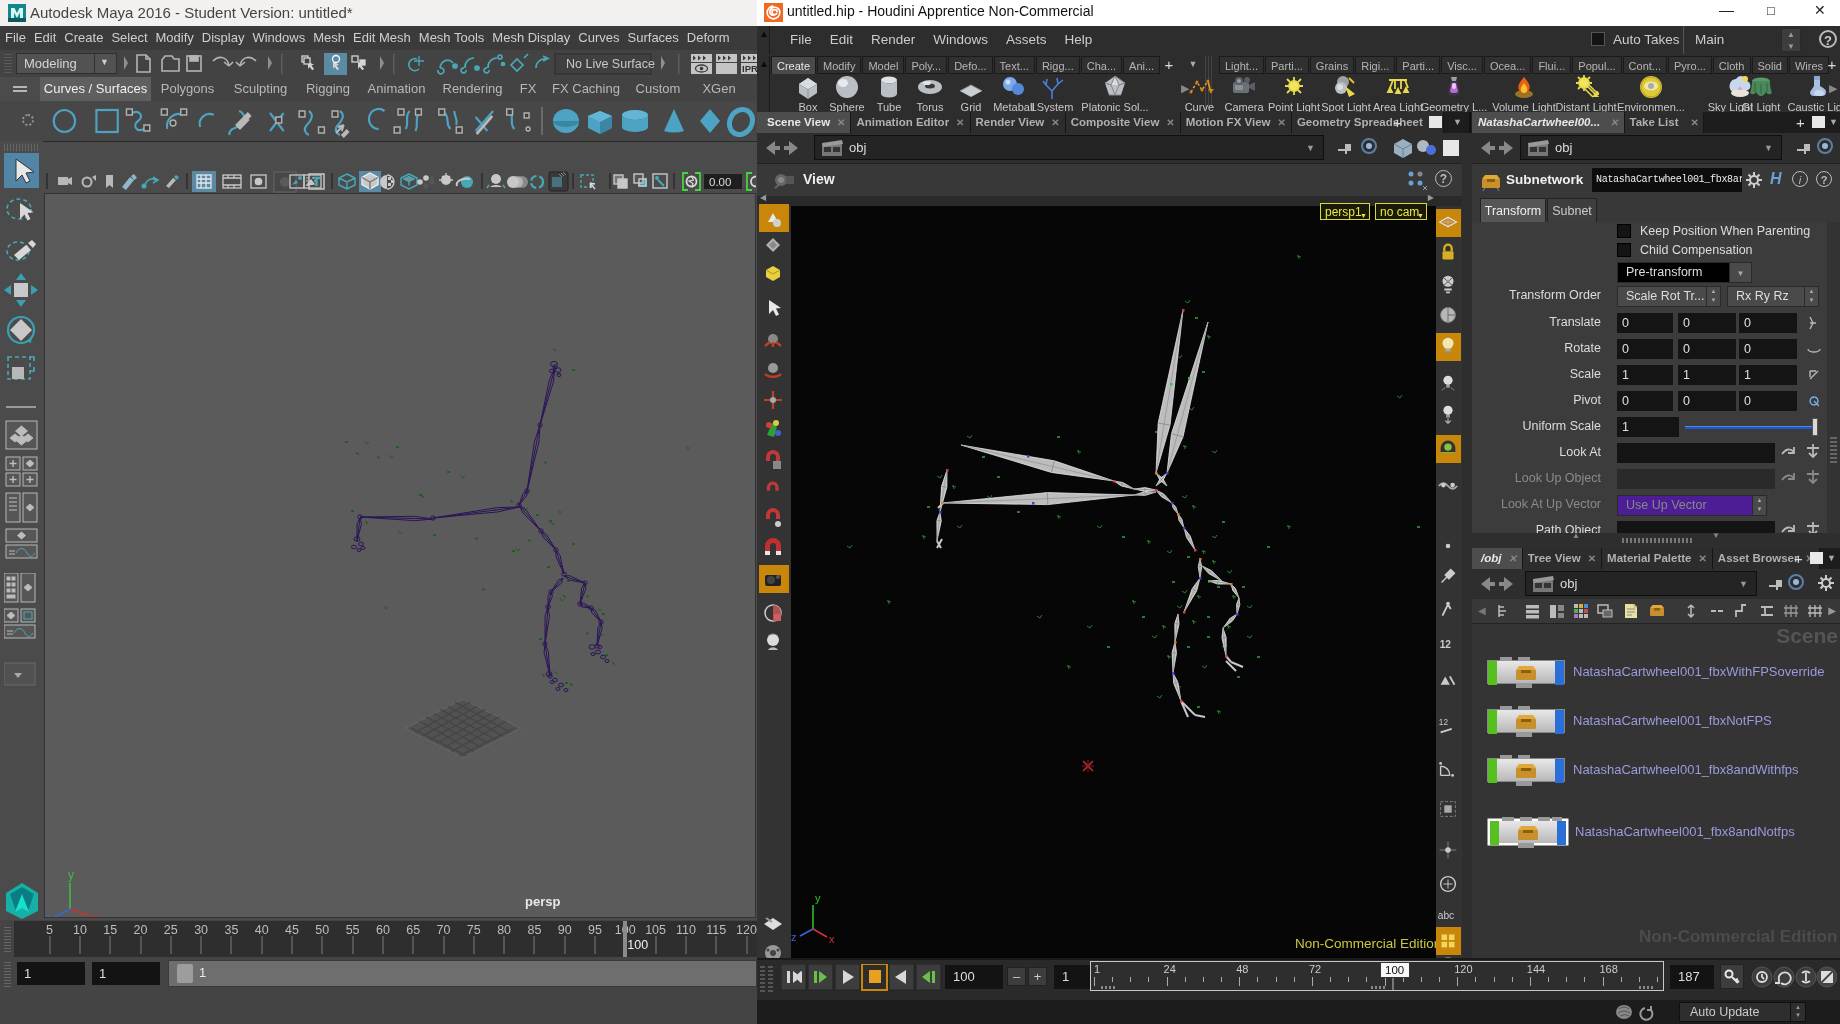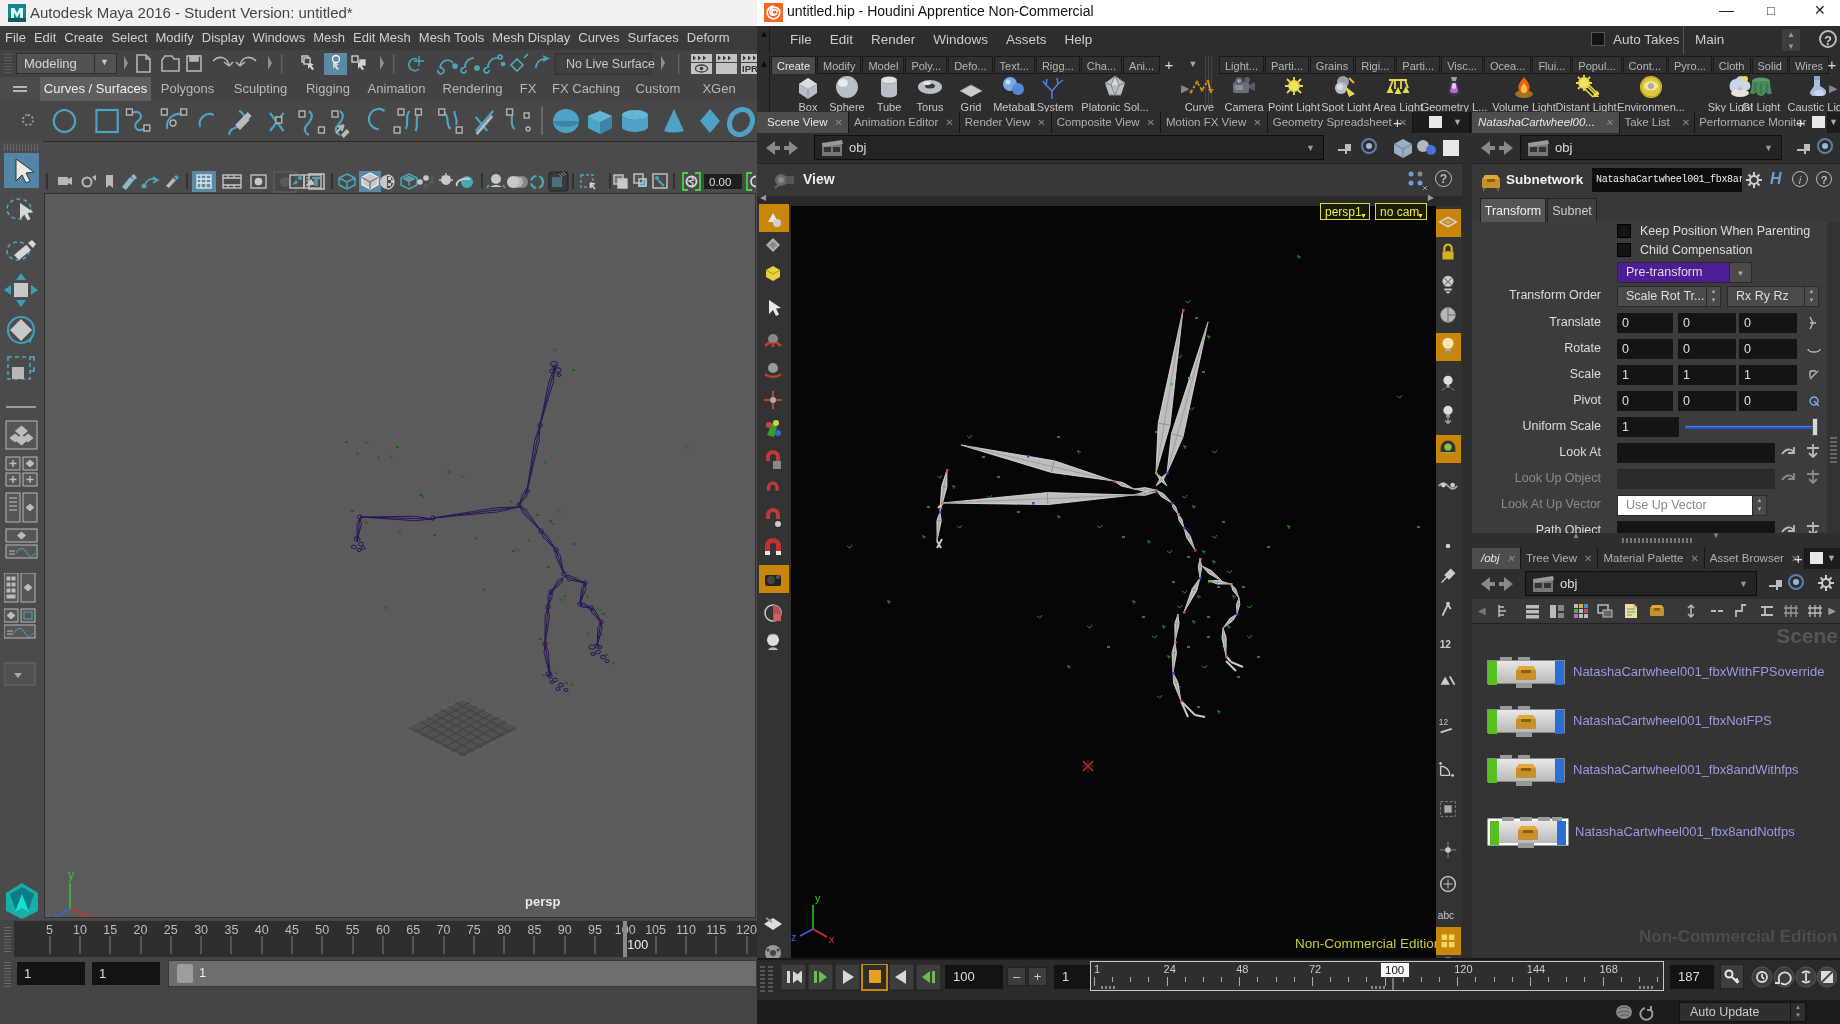--- a/index.html
+++ b/index.html
@@ -29,21 +29,21 @@
 #houdini { position:absolute; left:757px; top:0; width:1083px; height:1024px; background:#2e2e2e; }
 #h-title { position:absolute; left:0; top:0; width:1083px; height:26px; background:#ffffff; }
 #h-menubar { position:absolute; left:14px; top:26px; width:1069px; height:28px; background:#2d2d2d; color:#cccccc; font-size:13.5px; }
 #h-menubar span.mi { display:inline-block; padding:0 9px; line-height:27px; }
 #h-shelf { position:absolute; left:14px; top:54px; width:1069px; height:58px; background:#2d2d2d; }
 #h-panetabs { position:absolute; left:0; top:112px; width:1083px; height:21px; background:#1d1d1d; }
 #h-left-pane { position:absolute; left:0; top:133px; width:705px; height:825px; background:#2e2e2e; }
 #h-right-pane { position:absolute; left:715px; top:133px; width:368px; height:825px; background:#383838; }
 #h-playbar { position:absolute; left:0; top:958px; width:1083px; height:42px; background:#2a2a2a; }
 #h-status { position:absolute; left:0; top:1000px; width:1083px; height:36px; background:#1c1c1c; }
-.htab { display:inline-block; height:21px; line-height:21px; background:#2d2d2d; color:#b0b0b0; font-size:11.5px; padding:0 5px; border-right:1px solid #151515; white-space:nowrap; }
+.htab { display:inline-block; height:21px; line-height:21px; background:#2d2d2d; color:#b0b0b0; font-size:11.5px; padding:0 5px; border-right:1px solid #151515; white-space:nowrap;font-weight:bold; }
 .htab .x { color:#888; margin-left:7px; font-size:10px; }
 .htab.on { background:#4d4d4d; color:#e8e8e8; }
 .field { background:#131313; color:#dddddd; font-size:13px; }
 </style>
 </head>
 <body>
 <div id="root">
   <div id="maya">
     <div id="maya-title">
       <svg class="abs" style="left:8px;top:4px" width="18" height="18" viewBox="0 0 18 18">
@@ -1339,21 +1339,21 @@
       </div>
       <div class="abs" style="left:0;top:63px;width:368px;height:26px;background:#383838">
         <div class="abs" style="left:8px;top:2px;width:66px;height:24px;background:#555;color:#eee;font-size:12.5px;text-align:center;line-height:24px;border:1px solid #222;border-bottom:none">Transform</div>
         <div class="abs" style="left:75px;top:2px;width:50px;height:24px;background:#3e3e3e;color:#ccc;font-size:12.5px;text-align:center;line-height:24px;border:1px solid #222;border-bottom:none">Subnet</div>
       </div>
       <div id="h-params" class="abs" style="left:0;top:89px;width:355px;height:311px;background:#3c3c3c;overflow:hidden">
           <div style="position:absolute;left:145px;top:2px;width:14px;height:14px;background:#141414;border:1px solid #000"></div>
           <div style="position:absolute;left:168px;top:2px;font-size:12.5px;color:#dcdcdc">Keep Position When Parenting</div>
           <div style="position:absolute;left:145px;top:21px;width:14px;height:14px;background:#141414;border:1px solid #000"></div>
           <div style="position:absolute;left:168px;top:21px;font-size:12.5px;color:#dcdcdc">Child Compensation</div>
-          <div style="position:absolute;left:145px;top:40px;width:113px;height:21px;background:#4c1d95;border:1px solid #2a2a2a;color:#ddd;font-size:12.5px;line-height:19px;padding-left:8px">Pre-transform</div>
+          <div style="position:absolute;left:145px;top:40px;width:113px;height:21px;background:#000000;border:1px solid #2a2a2a;color:#ddd;font-size:12.5px;line-height:19px;padding-left:8px">Pre-transform</div>
           <div style="position:absolute;left:258px;top:40px;width:22px;height:21px;background:#4a4a4a;border:1px solid #2a2a2a;border-left:none;color:#aaa;font-size:8px;text-align:center;line-height:21px">▼</div>
           <div style="position:absolute;right:226px;top:66px;font-size:12.5px;color:#dcdcdc;white-space:nowrap">Transform Order</div>
           <div style="position:absolute;left:145px;top:64px;width:90px;height:21px;background:#4a4a4a;border:1px solid #2a2a2a;color:#ddd;font-size:12.5px;line-height:19px;padding-left:8px">Scale Rot Tr...</div>
           <div style="position:absolute;left:235px;top:64px;width:14px;height:21px;background:#4a4a4a;border:1px solid #2a2a2a;border-left:none;color:#aaa;font-size:6px;text-align:center;line-height:9px">▲<br>▼</div>
           <div style="position:absolute;left:255px;top:64px;width:78px;height:21px;background:#4a4a4a;border:1px solid #2a2a2a;color:#ddd;font-size:12.5px;line-height:19px;padding-left:8px">Rx Ry Rz</div>
           <div style="position:absolute;left:333px;top:64px;width:14px;height:21px;background:#4a4a4a;border:1px solid #2a2a2a;border-left:none;color:#aaa;font-size:6px;text-align:center;line-height:9px">▲<br>▼</div>
           <div style="position:absolute;right:226px;top:93px;font-size:12.5px;color:#dcdcdc;white-space:nowrap">Translate</div>
           <div style="position:absolute;left:145px;top:91px;width:56px;height:20px;background:#141414;color:#e0e0e0;font-size:12.5px;line-height:20px;padding-left:5px">0</div>
           <div style="position:absolute;left:206px;top:91px;width:58px;height:20px;background:#141414;color:#e0e0e0;font-size:12.5px;line-height:20px;padding-left:5px">0</div>
           <div style="position:absolute;left:267px;top:91px;width:58px;height:20px;background:#141414;color:#e0e0e0;font-size:12.5px;line-height:20px;padding-left:5px">0</div>
@@ -1395,21 +1395,21 @@
           </svg>
           <div style="position:absolute;right:226px;top:249px;font-size:12.5px;color:#8a8a8a;white-space:nowrap">Look Up Object</div>
           <div style="position:absolute;left:145px;top:247px;width:158px;height:20px;background:#2a2a2a;color:#e0e0e0;font-size:12.5px;line-height:20px;padding-left:5px"></div>
           <svg style="position:absolute;left:308px;top:248px" width="18" height="16" viewBox="0 0 18 16">
             <path d="M2 10 q6 -8 12 -2 m0 -5 v6 h-6" stroke="#888" fill="none" stroke-width="1.8"></path>
           </svg>
           <svg style="position:absolute;left:332px;top:246px" width="18" height="18" viewBox="0 0 18 18">
             <path d="M3 6 h12 M9 2 v12 m-4 -3 l4 4 4 -4" stroke="#888" fill="none" stroke-width="1.8"></path>
           </svg>
           <div style="position:absolute;right:226px;top:275px;font-size:12.5px;color:#8a8a8a;white-space:nowrap">Look At Up Vector</div>
-          <div style="position:absolute;left:145px;top:273px;width:136px;height:21px;background:#ffffff;border:1px solid #2a2a2a;color:#888;font-size:12.5px;line-height:19px;padding-left:8px">Use Up Vector</div>
+          <div style="position:absolute;left:145px;top:273px;width:136px;height:21px;background:#4c1d95;border:1px solid #2a2a2a;color:#888;font-size:12.5px;line-height:19px;padding-left:8px">Use Up Vector</div>
           <div style="position:absolute;left:281px;top:273px;width:14px;height:21px;background:#4a4a4a;border:1px solid #2a2a2a;border-left:none;color:#aaa;font-size:6px;text-align:center;line-height:9px">▲<br>▼</div>
           <div style="position:absolute;right:226px;top:301px;font-size:12.5px;color:#dcdcdc;white-space:nowrap">Path Object</div>
           <div style="position:absolute;left:145px;top:299px;width:158px;height:20px;background:#141414;color:#e0e0e0;font-size:12.5px;line-height:20px;padding-left:5px"></div>
           <svg style="position:absolute;left:308px;top:300px" width="18" height="16" viewBox="0 0 18 16">
             <path d="M2 10 q6 -8 12 -2 m0 -5 v6 h-6" stroke="#b8b8b8" fill="none" stroke-width="1.8"></path>
           </svg>
           <svg style="position:absolute;left:332px;top:298px" width="18" height="18" viewBox="0 0 18 18">
             <path d="M3 6 h12 M9 2 v12 m-4 -3 l4 4 4 -4" stroke="#b8b8b8" fill="none" stroke-width="1.8"></path>
           </svg>
         </div>

